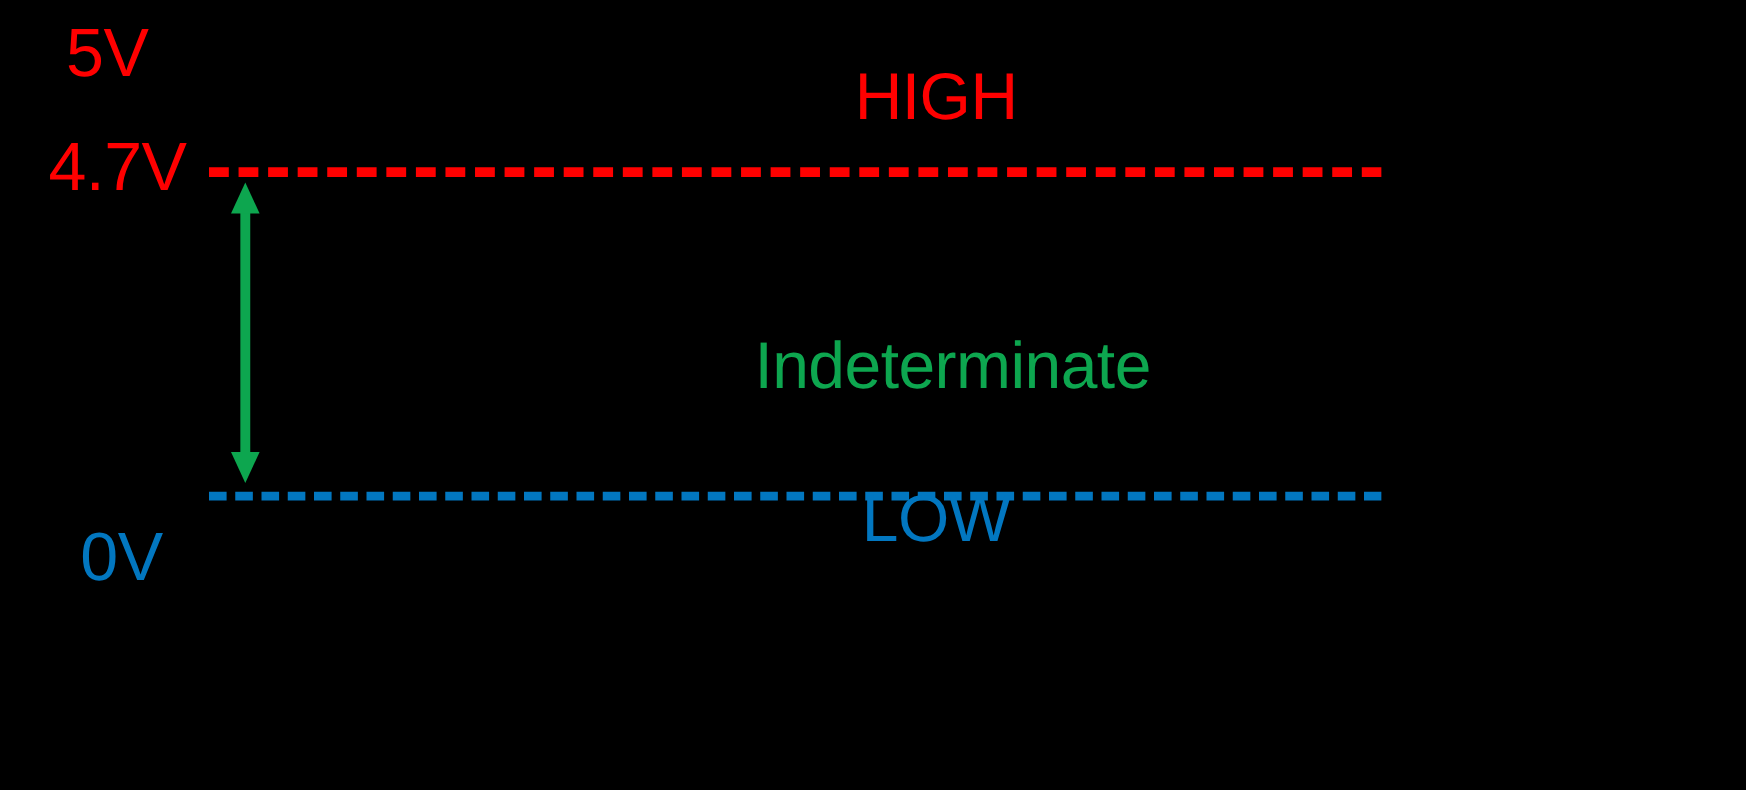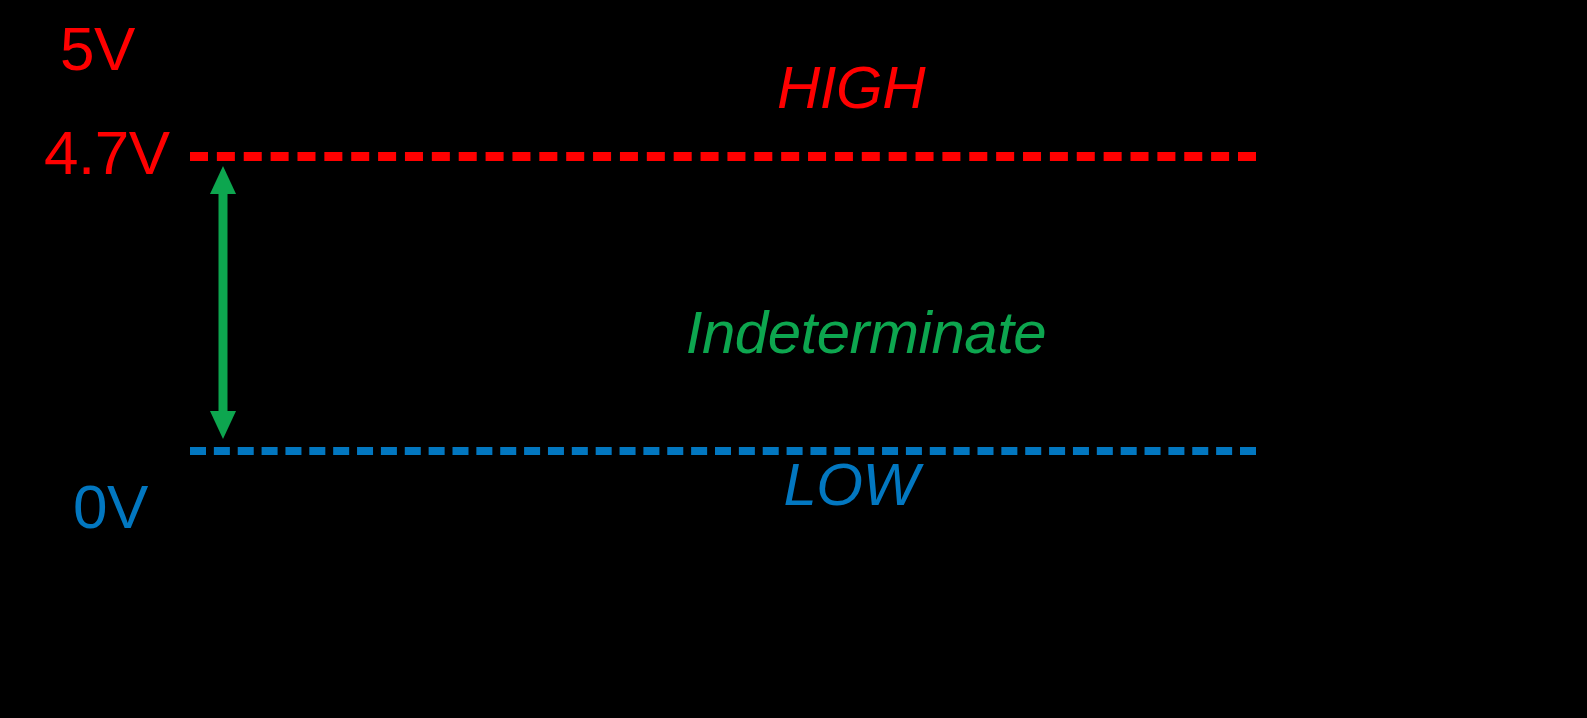--- a/index.html
+++ b/index.html
@@ -53,38 +53,37 @@
     color: var(--low-color);
   }
 
   
   .region-label {
     position: absolute;
     white-space: nowrap;
     line-height: 1;
     letter-spacing: -0.5px;
     transform: translateX(-50%);
-    font-style: italic;
   }
   #label-high {
     left: 851px;
     top: 58px;
     font-size: 60px;
     color: var(--high-color);
   }
   #label-indeterminate {
     left: 866px;
     top: 279px;
     font-size: 60px;
     color: var(--mid-color);
     margin-top: 24px;
   }
   #label-low {
     left: 851px;
-    top: 455px;
+    top: 442px;
     font-size: 60px;
     color: var(--low-color);
   }
 
   
   .threshold-line {
     position: absolute;
     left: 190px;
     right: 0;
     height: 0;

